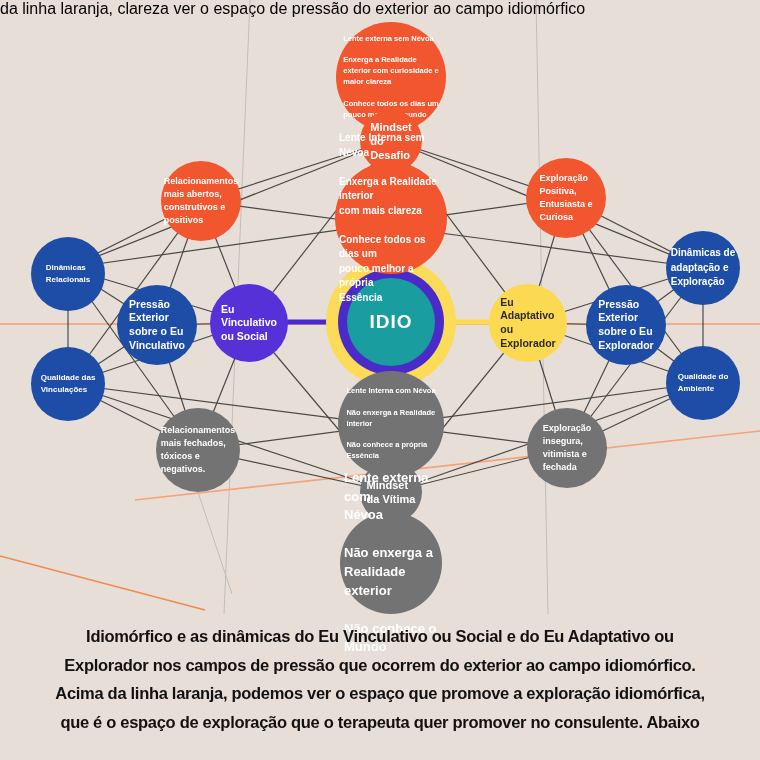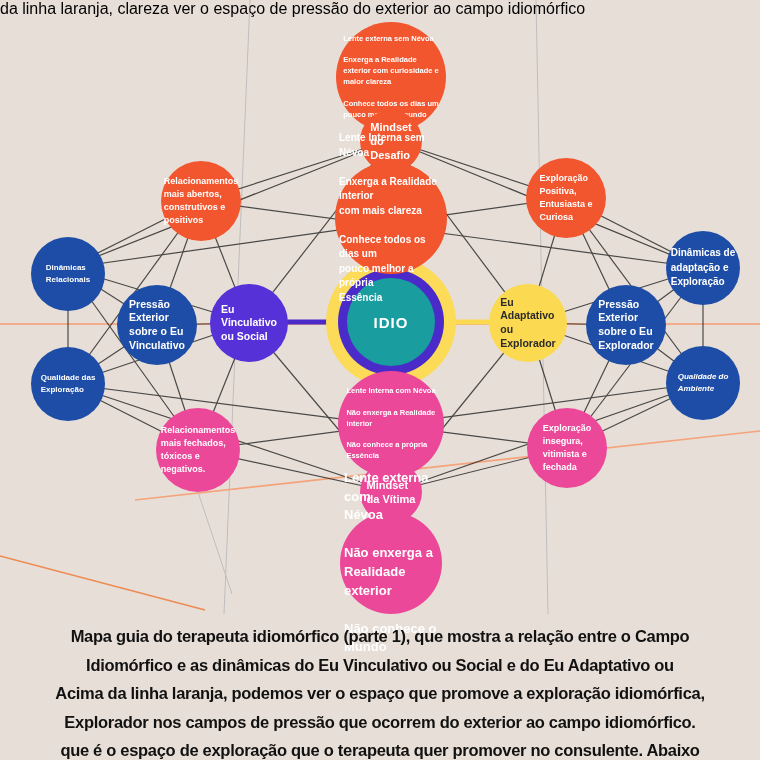--- a/index.html
+++ b/index.html
@@ -19,26 +19,26 @@
     white-space:pre-line;
     color:#fff;
     font-weight:bold;
     box-sizing:border-box;
     padding:4px;
     line-height:1.45;
   }
   .orange{background:#f2562f;}
   .blue{background:#1d4da6;}
   .purple{background:#5731d8;}
-  .gray{background:#ec4899;}
+  .gray{background:#737373;}
   .yellownode{background:#fbd950;color:#2b2b2b;}
   .ring{position:absolute;border-radius:50%;}
   .idio-text{
     position:absolute;display:flex;align-items:center;justify-content:center;
-    color:#fff;font-weight:bold;font-size:15px;letter-spacing:1px;
+    color:#fff;font-weight:bold;font-size:19px;letter-spacing:1px;
     border-radius:50%;
   }
   .caption{
     position:absolute;left:0;top:622px;width:760px;
     text-align:center;color:#111111;font-weight:bold;
   }
   .caption .cline{
     white-space:nowrap;
     font-size:16.5px;letter-spacing:-0.3px;
     line-height:28.5px;
@@ -148,38 +148,38 @@
 Entusiasta e
 Curiosa</div>
 
     <div class="node blue" style="left:31px;top:237px;width:74px;height:74px;font-size:8px;">Dinâmicas
 Relacionais</div>
     <div class="node blue" style="left:117px;top:285px;width:80px;height:80px;font-size:10.5px;line-height:1.3;">Pressão
 Exterior
 sobre o Eu
 Vinculativo</div>
     <div class="node blue" style="left:31px;top:347px;width:74px;height:74px;font-size:8px;">Qualidade das
-Exploração</div>
+Vinculações</div>
 
     <div class="node purple" style="left:210px;top:284px;width:78px;height:78px;font-size:10.5px;line-height:1.3;">Eu
 Vinculativo
 ou Social</div>
     <div class="node yellownode" style="left:489px;top:284px;width:78px;height:78px;font-size:10.5px;line-height:1.3;">Eu
 Adaptativo
 ou
 Explorador</div>
 
     <div class="node blue" style="left:666px;top:231px;width:74px;height:74px;font-size:10px;">Dinâmicas de
 adaptação e
 Exploração</div>
     <div class="node blue" style="left:586px;top:285px;width:80px;height:80px;font-size:10.5px;line-height:1.3;">Pressão
 Exterior
 sobre o Eu
 Explorador</div>
-    <div class="node blue" style="left:666px;top:346px;width:74px;height:74px;font-size:8px;font-style:italic;">Qualidade do
+    <div class="node blue" style="left:666px;top:346px;width:74px;height:74px;font-size:8px;">Qualidade do
 Ambiente</div>
 
     <div class="node gray" style="left:338px;top:371px;width:106px;height:106px;font-size:7.5px;">Lente Interna com Névoa
 
 Não enxerga a Realidade
 interior
 
 Não conhece a própria
 Essência</div>
     <div class="node gray" style="left:156px;top:408px;width:84px;height:84px;font-size:9px;">Relacionamentos
@@ -195,20 +195,19 @@
     <div class="node gray" style="left:340px;top:512px;width:102px;height:102px;font-size:13px;">Lente externa com
 Névoa
 
 Não enxerga a
 Realidade exterior
 
 Não conhece o Mundo</div>
   </div>
 
   <div class="caption">
-    <div class="cline">Mapa guia do terapeuta idiomórfico (parte 1), que mostra a relação entre o Campo</div>
     <div class="cline">Idiomórfico e as dinâmicas do Eu Vinculativo ou Social e do Eu Adaptativo ou</div>
+    <div class="cline">Explorador nos campos de pressão que ocorrem do exterior ao campo idiomórfico.</div>
     <div class="cline">Acima da linha laranja, podemos ver o espaço que promove a exploração idiomórfica,</div>
-    <div class="cline">Explorador nos campos de pressão que ocorrem do exterior ao campo idiomórfico.</div>
     <div class="cline">que é o espaço de exploração que o terapeuta quer promover no consulente. Abaixo</div>
   </div>
   <div class="cline-partial">da linha laranja, clareza ver o espaço de pressão do exterior ao campo idiomórfico</div>
 </div>
 
 </body></html>

